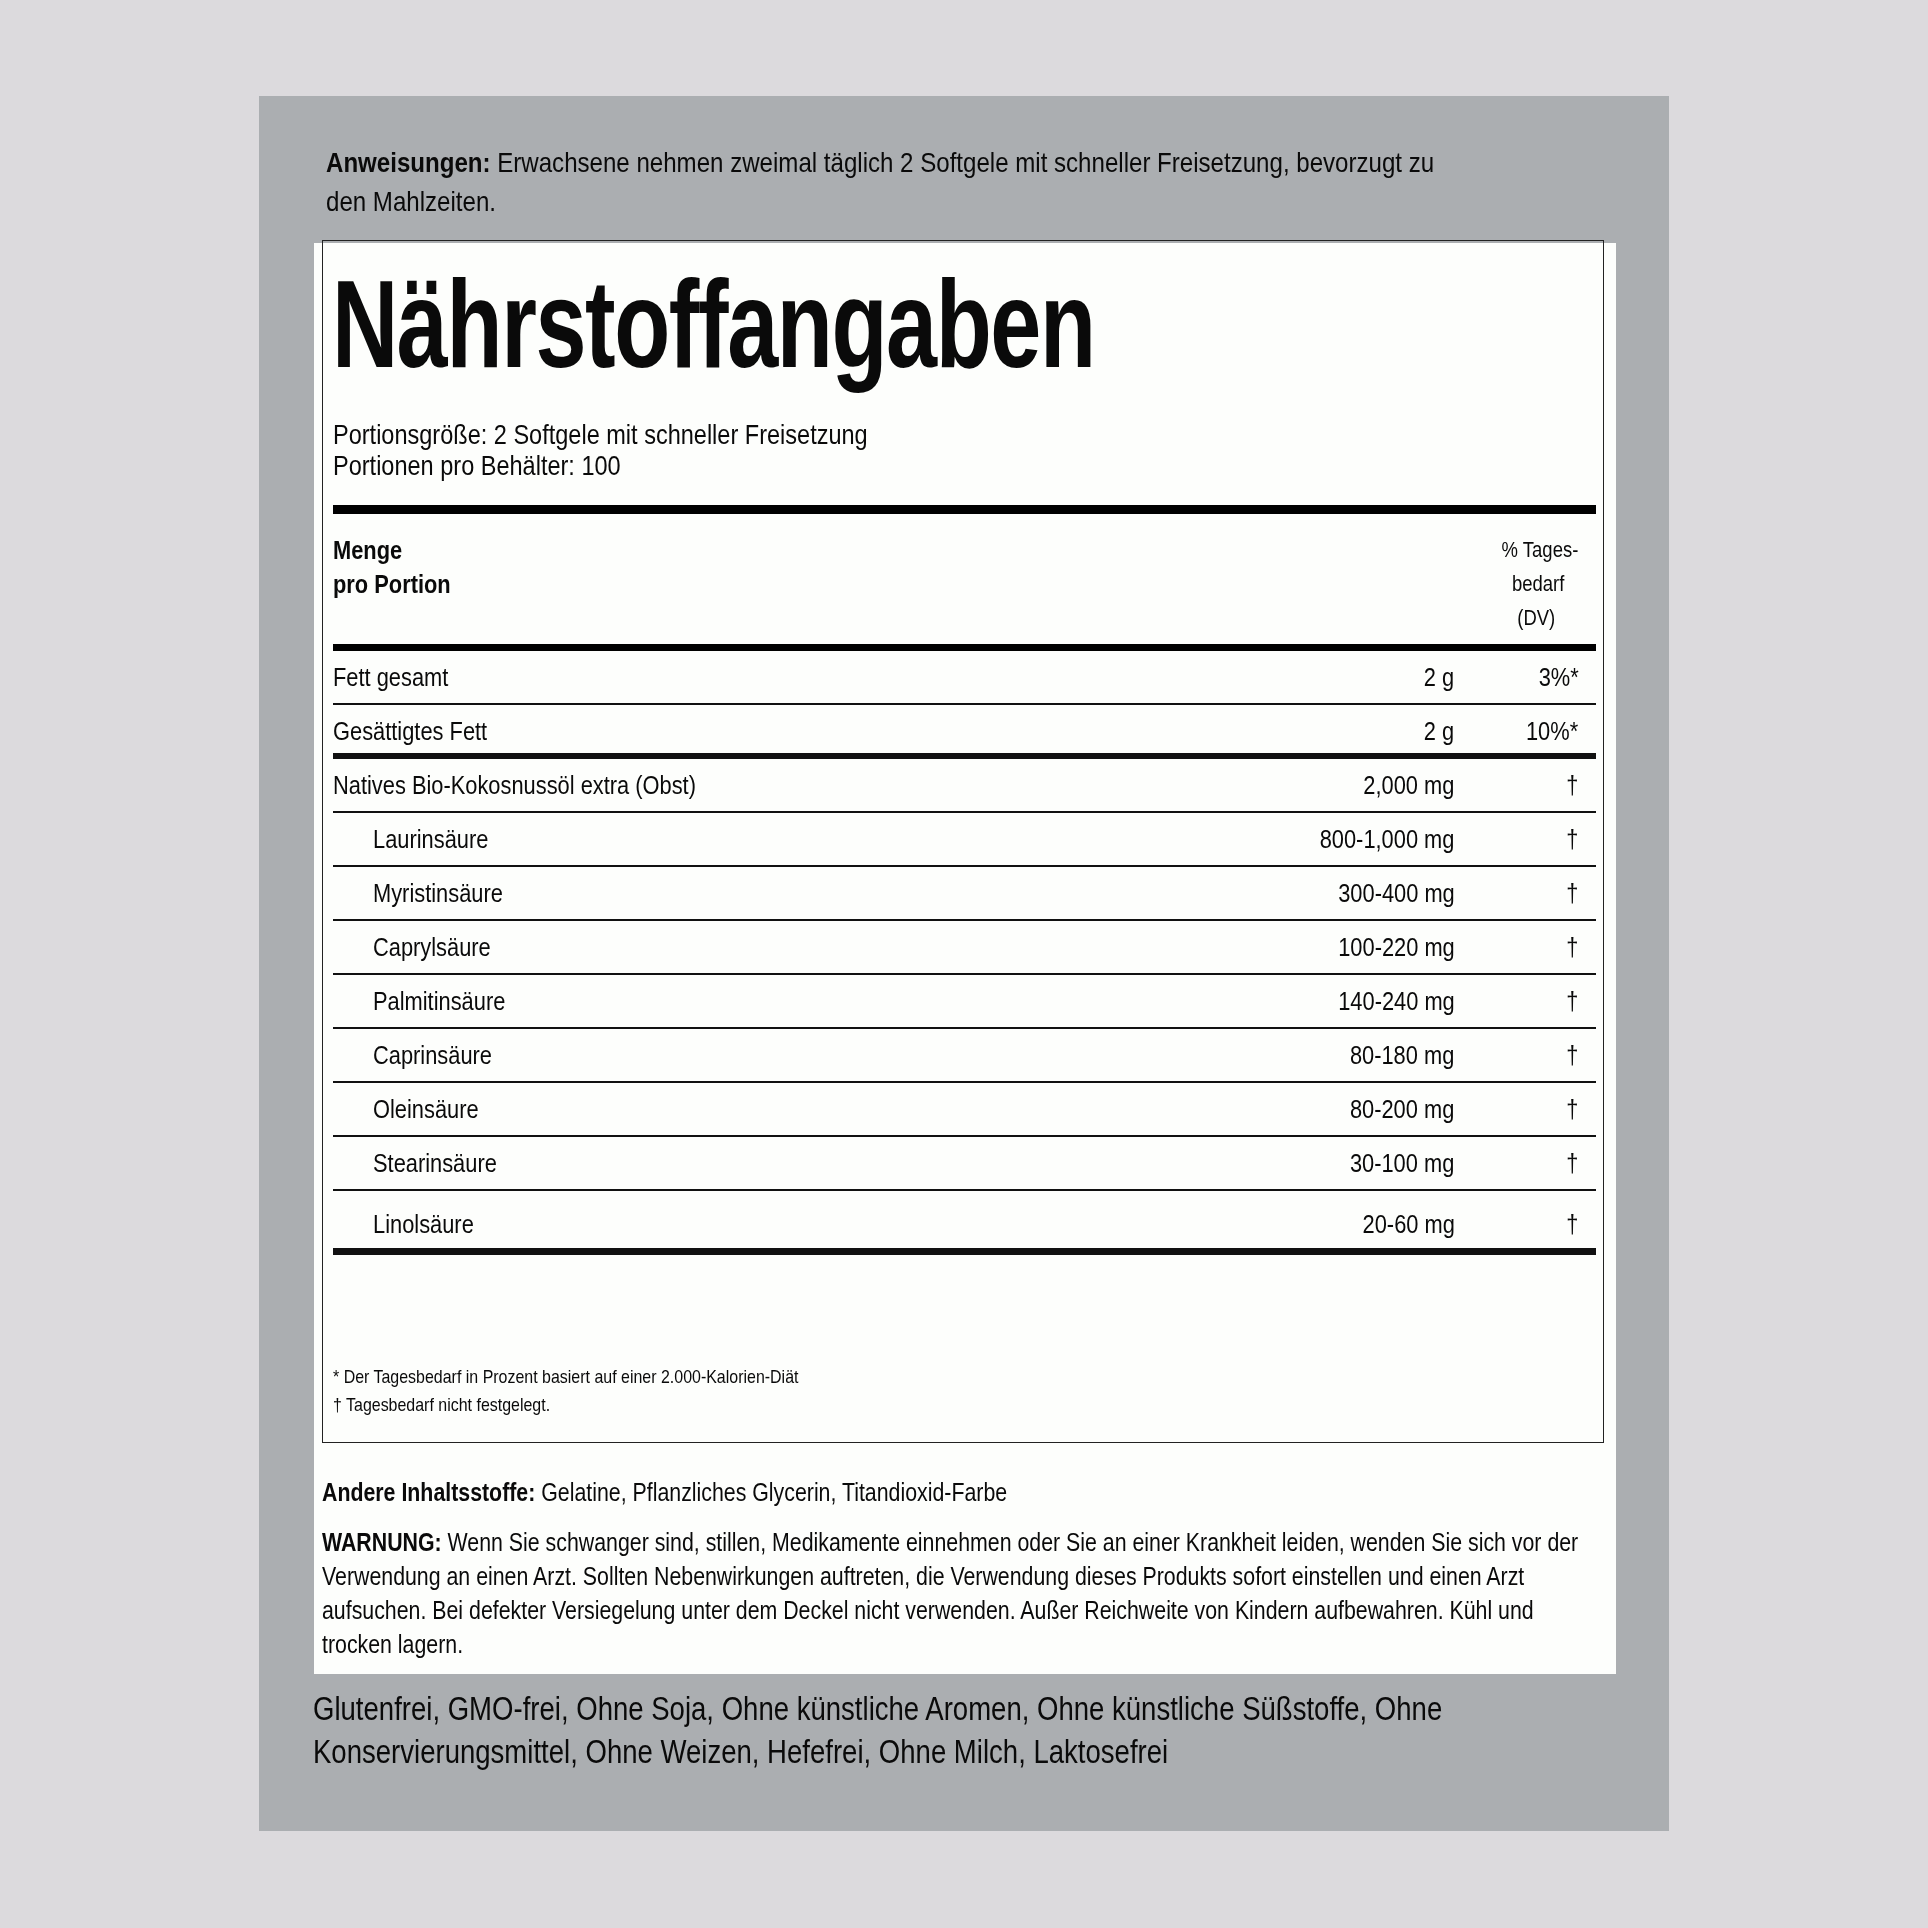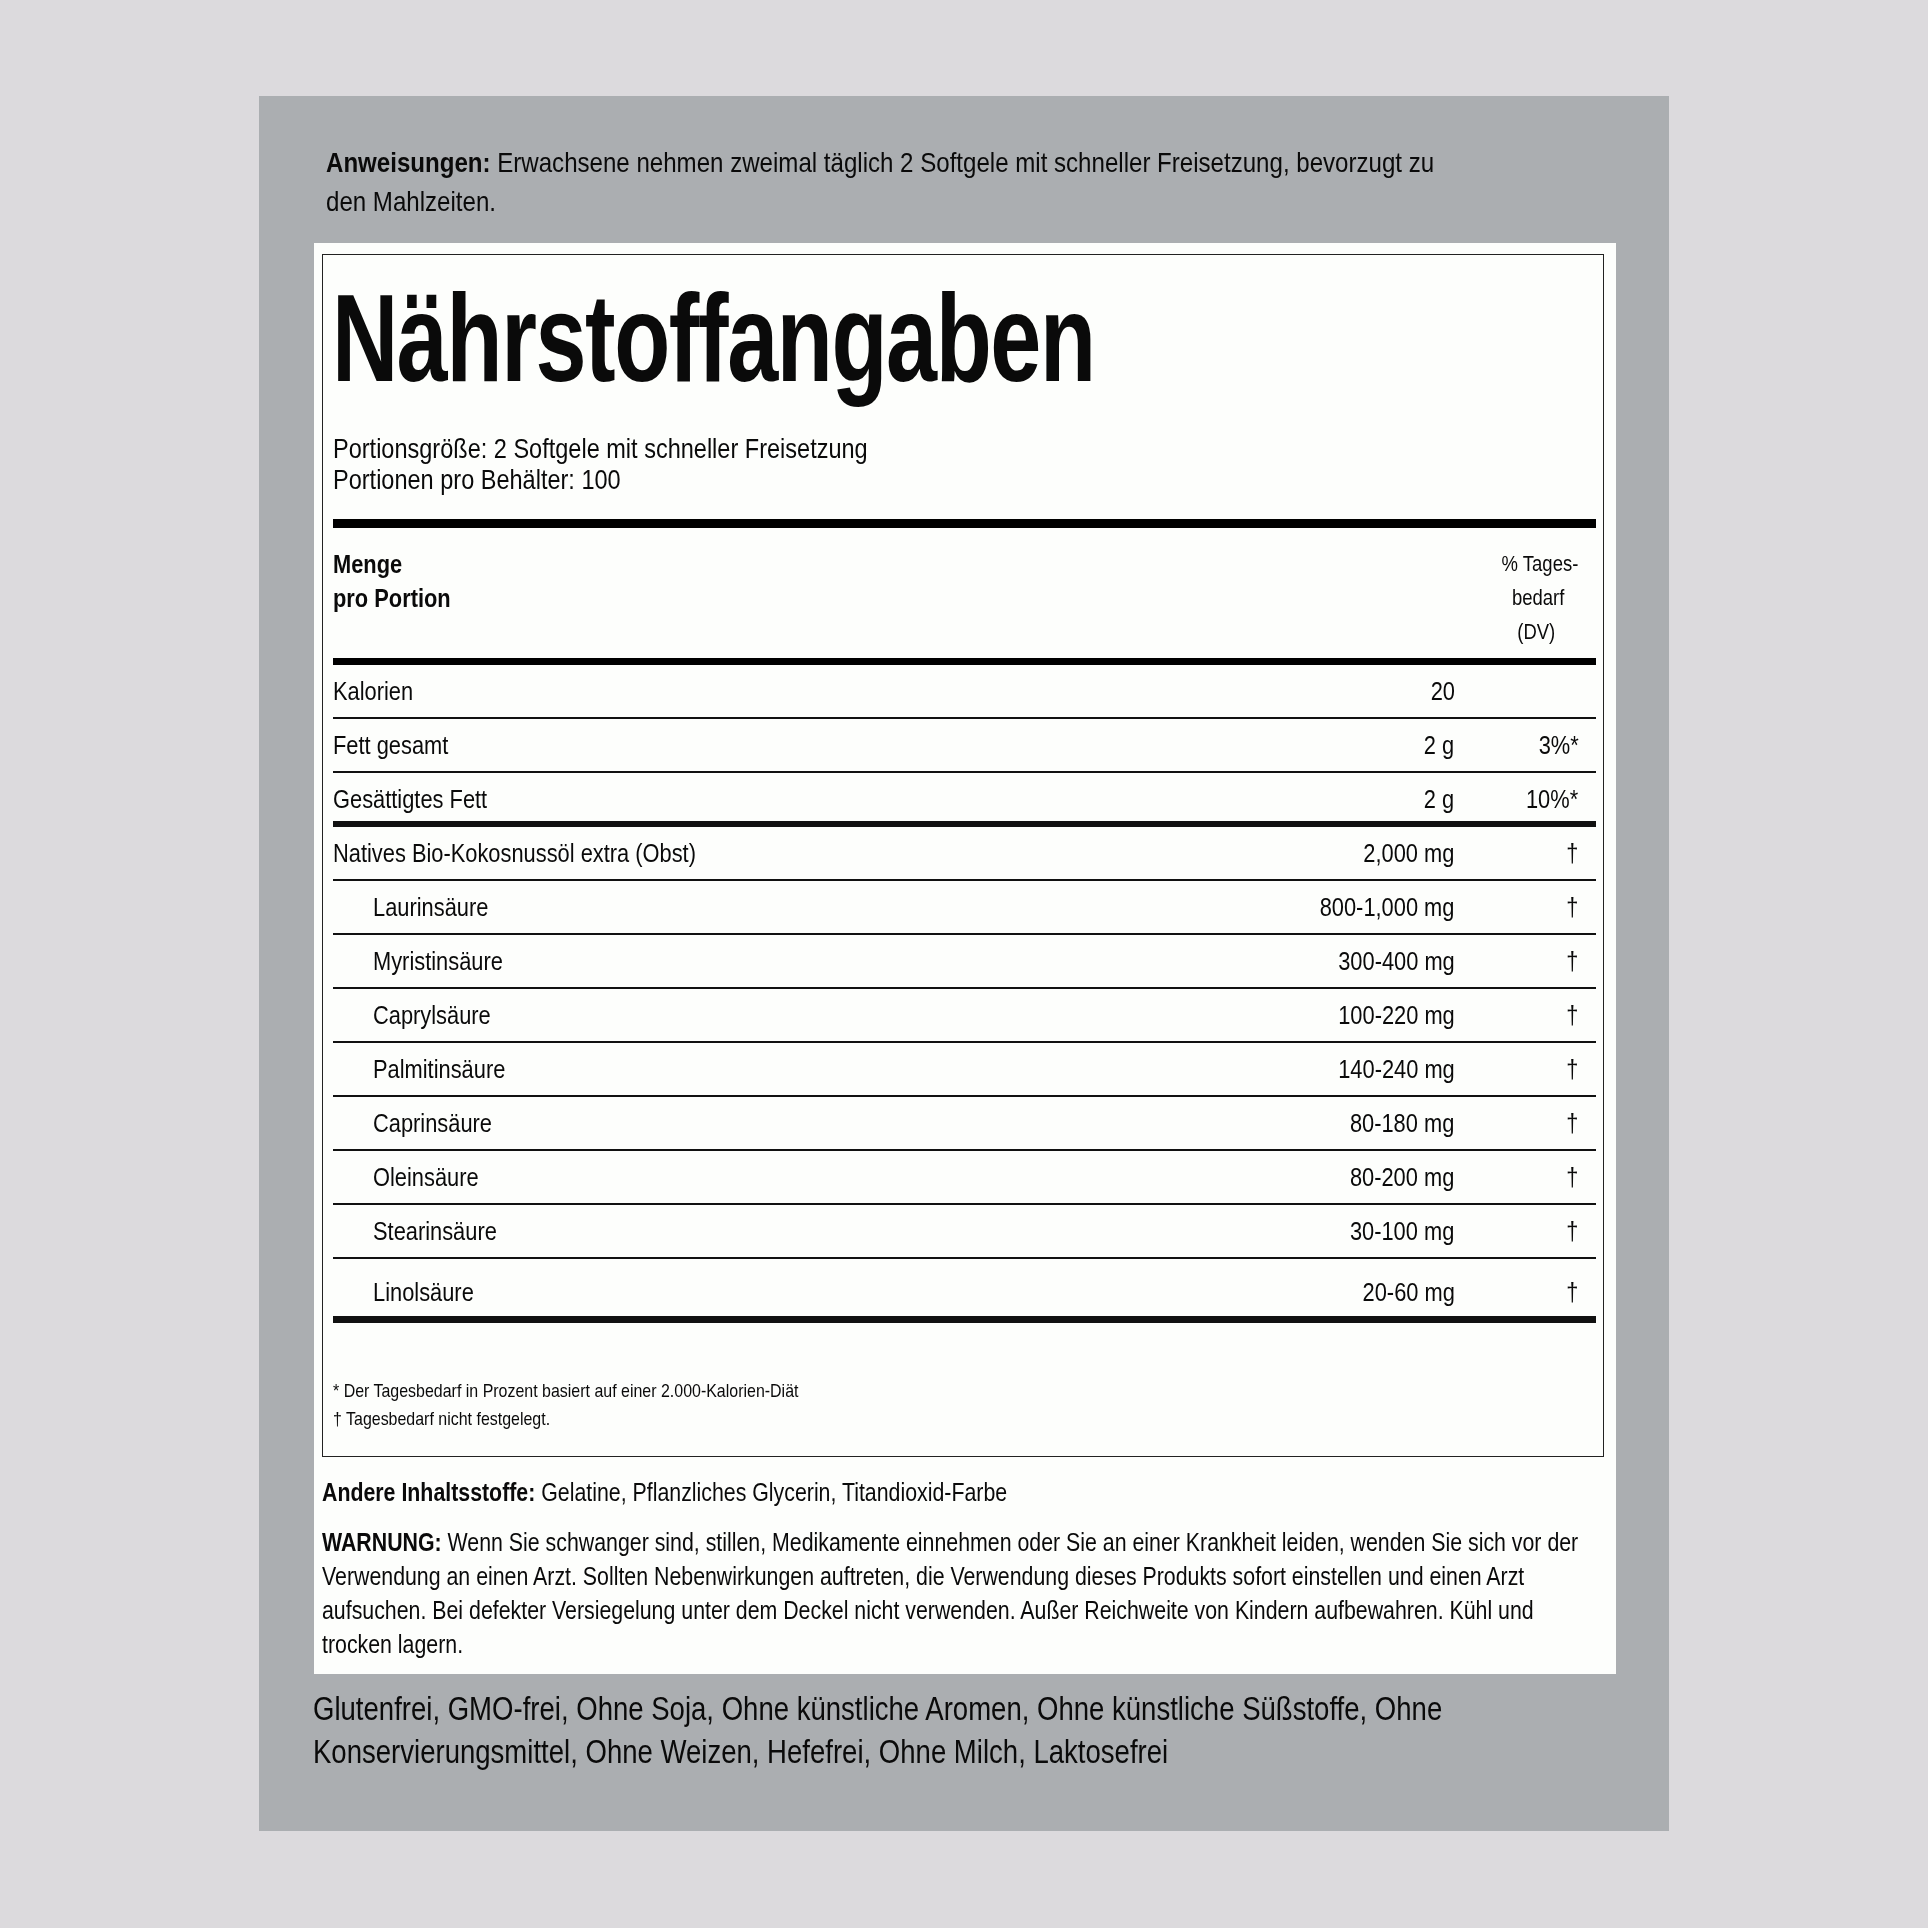--- a/index.html
+++ b/index.html
@@ -22,21 +22,21 @@
     transform: scaleX(0.86); transform-origin: left top;
     width: 1460px;
   }
   .bold { font-weight: bold; }
   .white {
     position: absolute; left: 314px; top: 243px;
     width: 1302px; height: 1431px;
     background: #fdfefc;
   }
   .box {
-    position: absolute; left: 322px; top: 254px;
+    position: absolute; left: 322px; top: 240px;
     width: 1282px; height: 1203px;
     border: 1.9px solid #222;
     box-sizing: border-box;
     padding-left: 28px;
   }
   .inner { position: absolute; left: 10.4px; right: 7.5px; top: 0; }
   .title {
     position: absolute; left: 9.4px; top: 7.5px;
     font-size: 124px; font-weight: bold; letter-spacing: -1.9px;
     transform: scaleX(0.74); transform-origin: left top;
@@ -87,26 +87,20 @@
       <span class="cond">pro Portion</span>
     </div>
     <div class="hdr-right">
       <span class="condr">% Tages-</span><br>
       <span class="condr">bedarf</span><br>
       <span class="condr">(DV)</span>
     </div>
     <div class="bar" style="top:403px;height:6.6px;"></div>
 
     <div class="rows" style="top:410px;">
-      <div class="row">
-          <span class="label cond">Kalorien</span>
-          <span class="amt condr">20</span>
-          <span class="dv condr"></span>
-          <div class="line"></div>
-        </div>
       <div class="row">
           <span class="label cond">Fett gesamt</span>
           <span class="amt condr">2 g</span>
           <span class="dv condr">3%*</span>
           <div class="line"></div>
         </div>
       <div class="row thick">
           <span class="label cond">Gesättigtes Fett</span>
           <span class="amt condr">2 g</span>
           <span class="dv condr">10%*</span>

